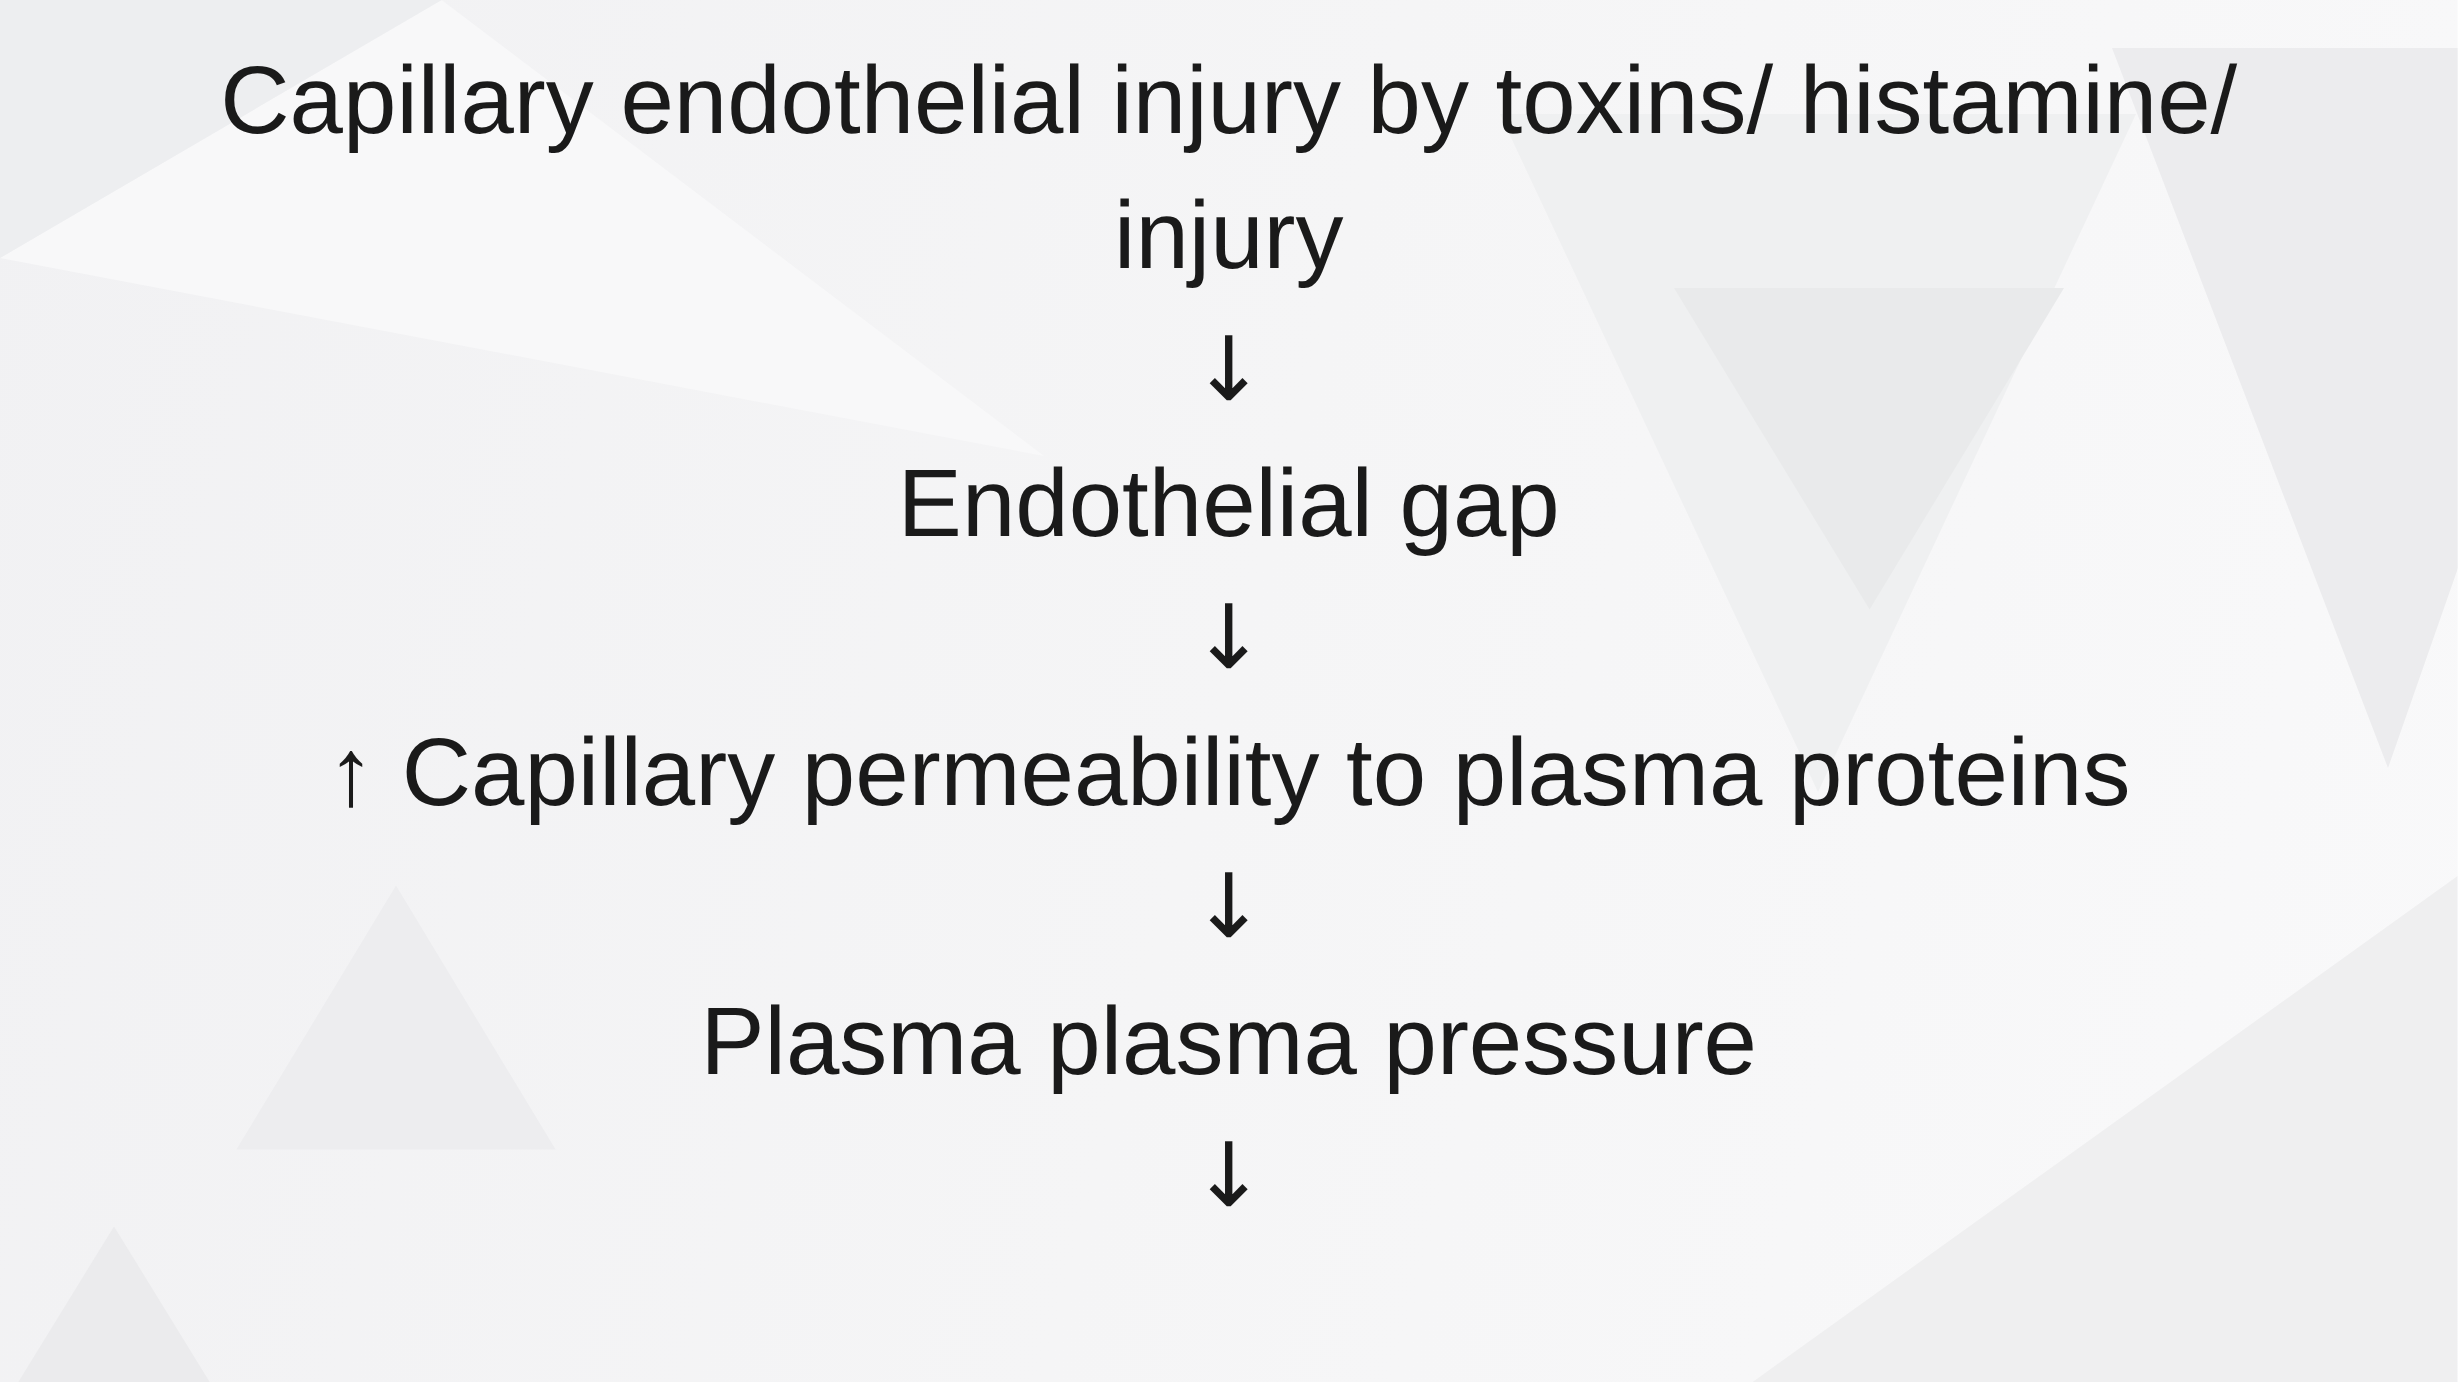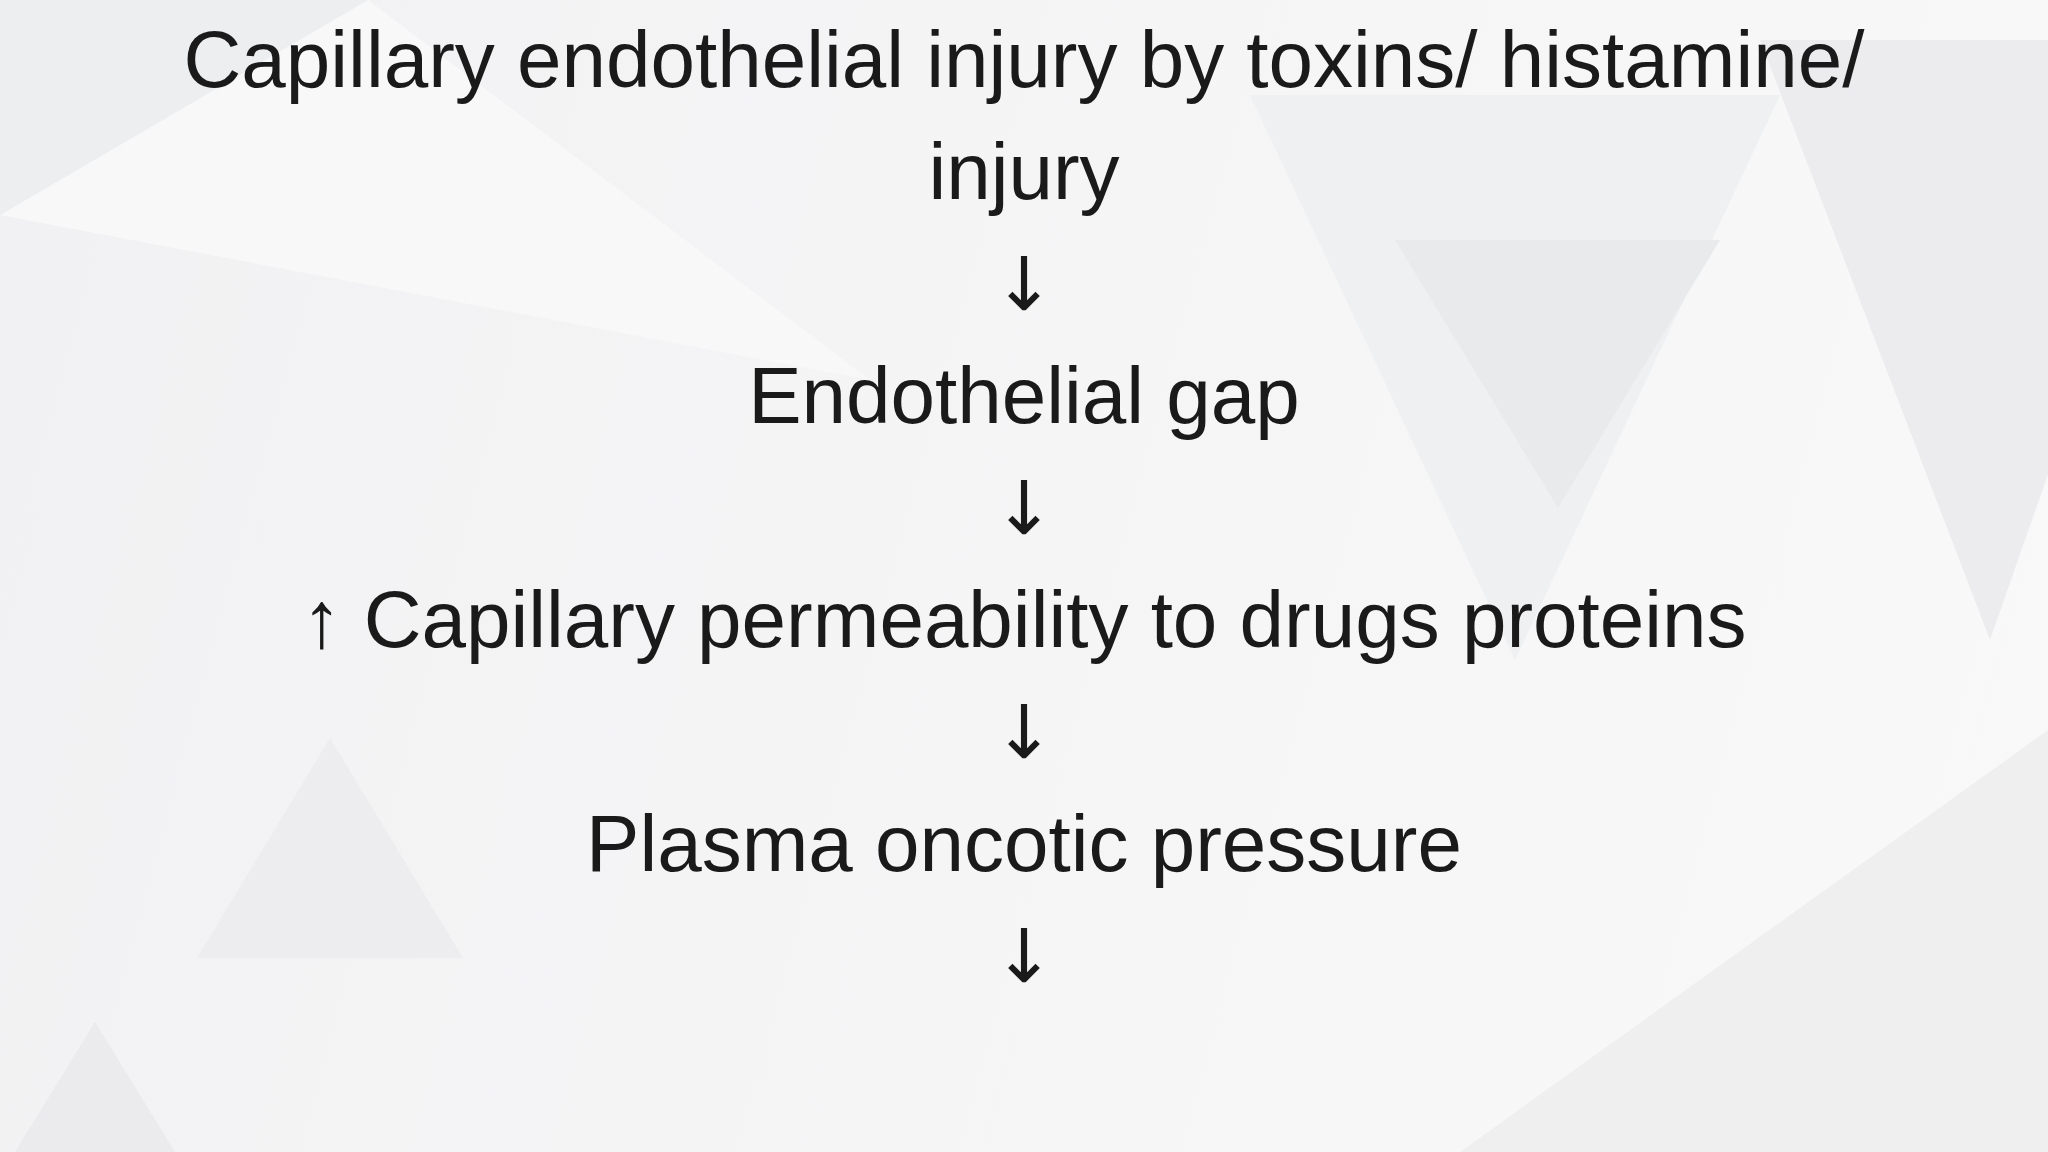--- a/index.html
+++ b/index.html
@@ -25,21 +25,21 @@
     top: 0;
     width: 100%;
     height: 100%;
   }
   .flow {
     position: relative;
     z-index: 1;
     display: flex;
     flex-direction: column;
     align-items: center;
-    padding-top: 4px;
+    padding-top: 28px;
     height: 100%;
     box-sizing: border-box;
   }
   .row {
     font-size: 80px;
     line-height: 112px;
     white-space: nowrap;
     text-align: center;
     color: #1a1a1a;
     letter-spacing: 0px;
@@ -65,19 +65,19 @@
     <polygon points="330,738 197,958 463,958" fill="#ededef"></polygon>
     <polygon points="95,1022 15,1152 175,1152" fill="#ebebed"></polygon>
   </svg>
 
   <div class="flow">
     <div class="row">Capillary endothelial injury by toxins/ histamine/</div>
     <div class="row">injury</div>
     <div class="row arrow">↓</div>
     <div class="row">Endothelial gap</div>
     <div class="row arrow">↓</div>
-    <div class="row">↑ Capillary permeability to drugs proteins</div>
+    <div class="row">↑ Capillary permeability to plasma proteins</div>
     <div class="row arrow">↓</div>
-    <div class="row">Plasma oncotic pressure</div>
+    <div class="row">Plasma plasma pressure</div>
     <div class="row arrow">↓</div>
   </div>
 
 </div>
 
 </body></html>

